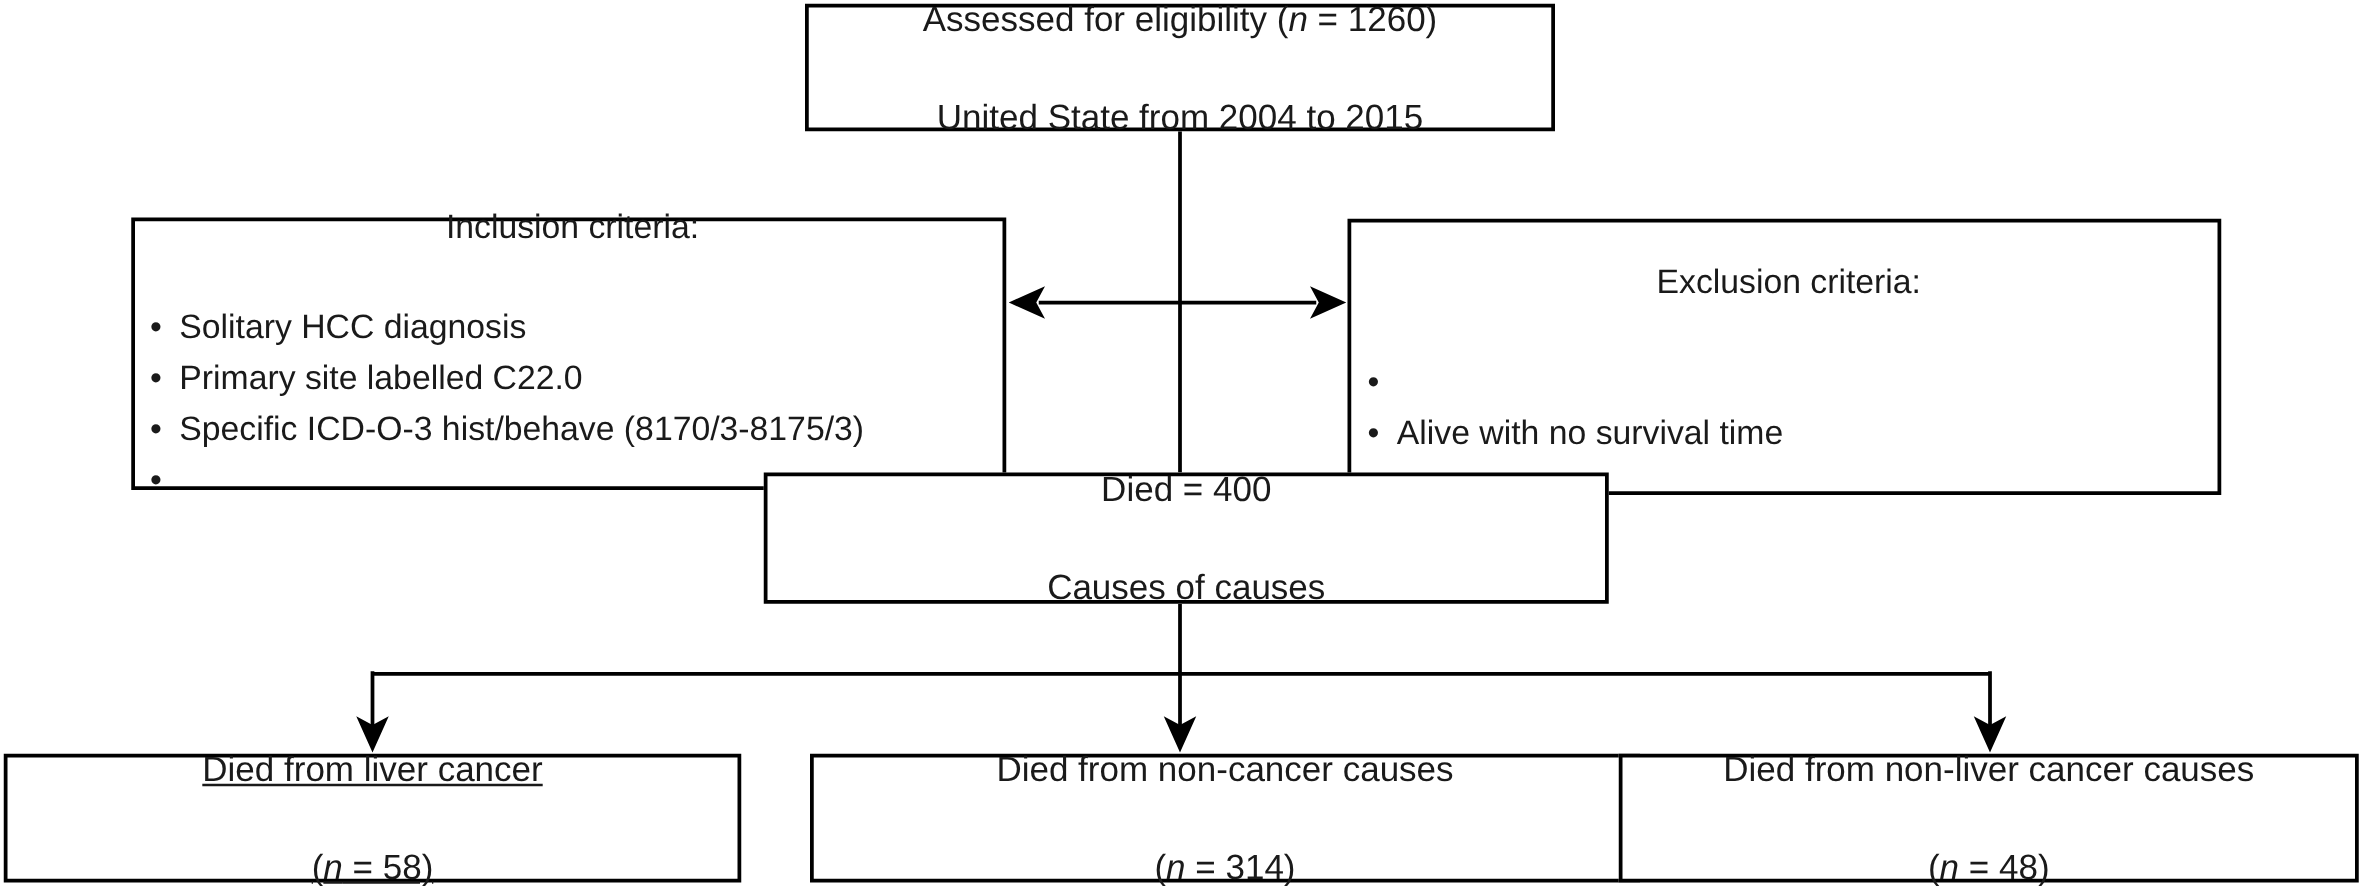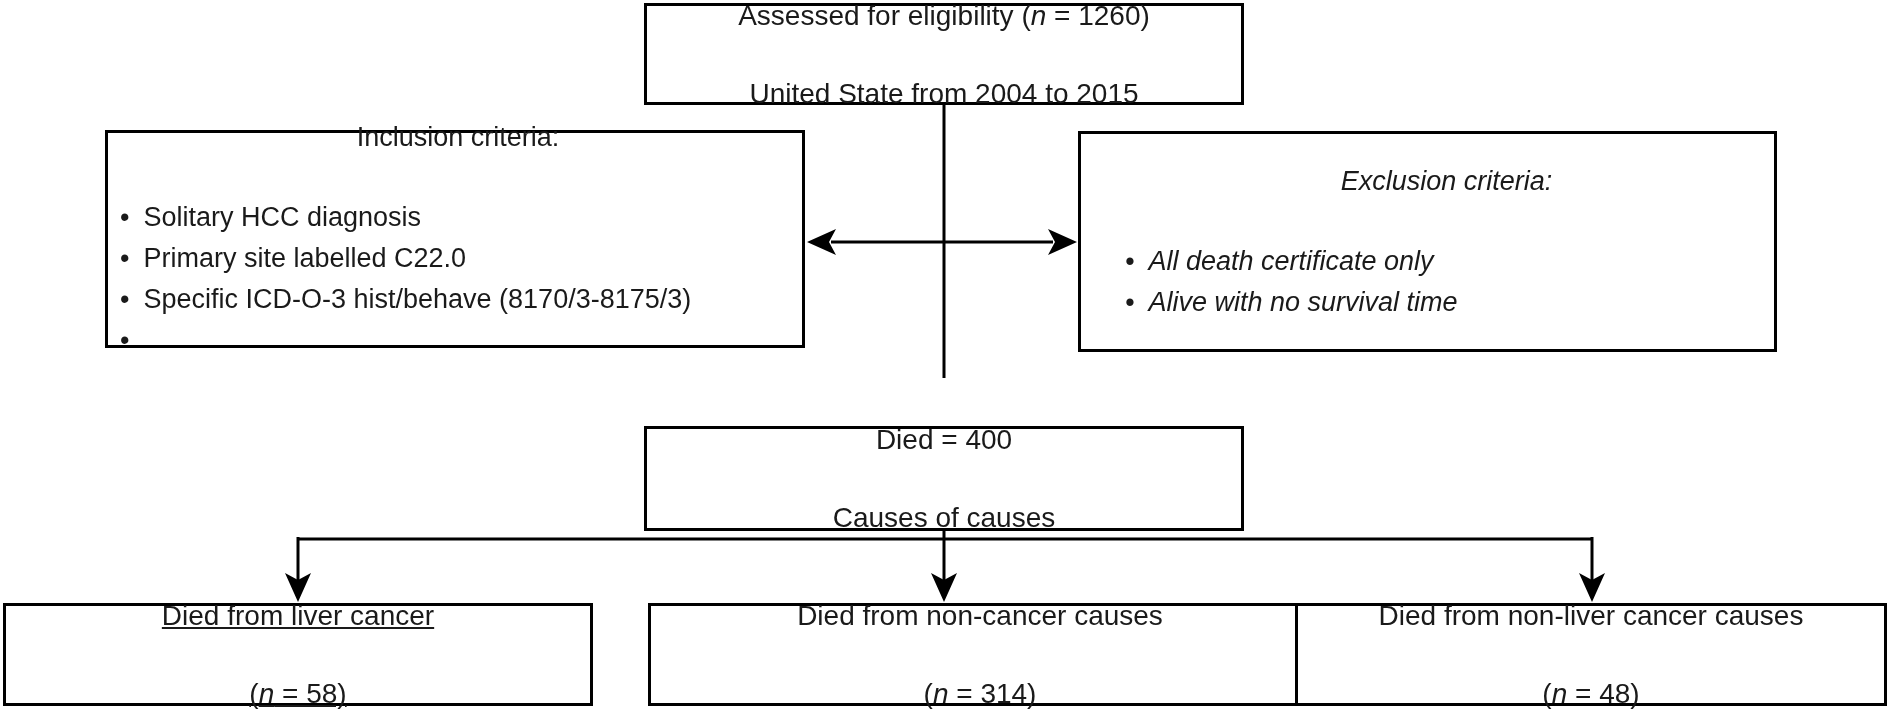--- a/index.html
+++ b/index.html
@@ -33,39 +33,40 @@
   }
   .center-box {
     text-align: center;
     font-size: 28px;
     line-height: 39px;
   }
   .criteria-box {
     font-size: 27px;
     line-height: 41px;
     text-align: left;
+    margin-top: 44px;
   }
   .crit-title {
     text-align: center;
   }
   .crit-list {
     list-style: none;
     margin: 0;
     padding: 0;
   }
   .crit-list li {
     display: flex;
     align-items: baseline;
   }
   .crit-list .marker {
     flex: 0 0 auto;
     margin-right: 14px;
   }
   .pad-incl { padding-left: 12px; padding-right: 6px; }
-  .pad-excl { padding-left: 44px; padding-right: 6px; font-style: italic; }
+  .pad-excl { padding-left: 13px; padding-right: 6px; }
   .it {
     font-style: italic;
   }
 </style>
 </head>
 <body>
 
 <div class="canvas">
 
   <svg class="connectors" width="1890" height="709" viewBox="0 0 1890 709">
@@ -112,30 +113,29 @@
           <span class="marker">•</span>
         </li>
     </ul>
   </div>
 
   <div class="box criteria-box pad-excl" style="left:1078px; top:131px; width:699px; height:221px;">
     <div class="crit-title">Exclusion criteria:</div>
     <ul class="crit-list">
       <li>
           <span class="marker">•</span>
-          <span>All death certificate only</span>
         </li>
       <li>
           <span class="marker">•</span>
           <span>Alive with no survival time</span>
         </li>
     </ul>
   </div>
 
-  <div class="box center-box" style="left:644px; top:378px; width:600px; height:105px;margin-top:48px;">
+  <div class="box center-box" style="left:611px; top:378px; width:676px; height:105px;">
     <div>Died = 400</div>
     <div>Causes of causes</div>
   </div>
 
   <div class="box center-box" style="left:3px; top:603px; width:590px; height:103px;text-decoration:underline;">
     <div>Died from liver cancer</div>
     <div><span>(</span><span class="it">n</span><span> = 58)</span></div>
   </div>
 
   <div class="box center-box" style="left:648px; top:603px; width:664px; height:103px;">

